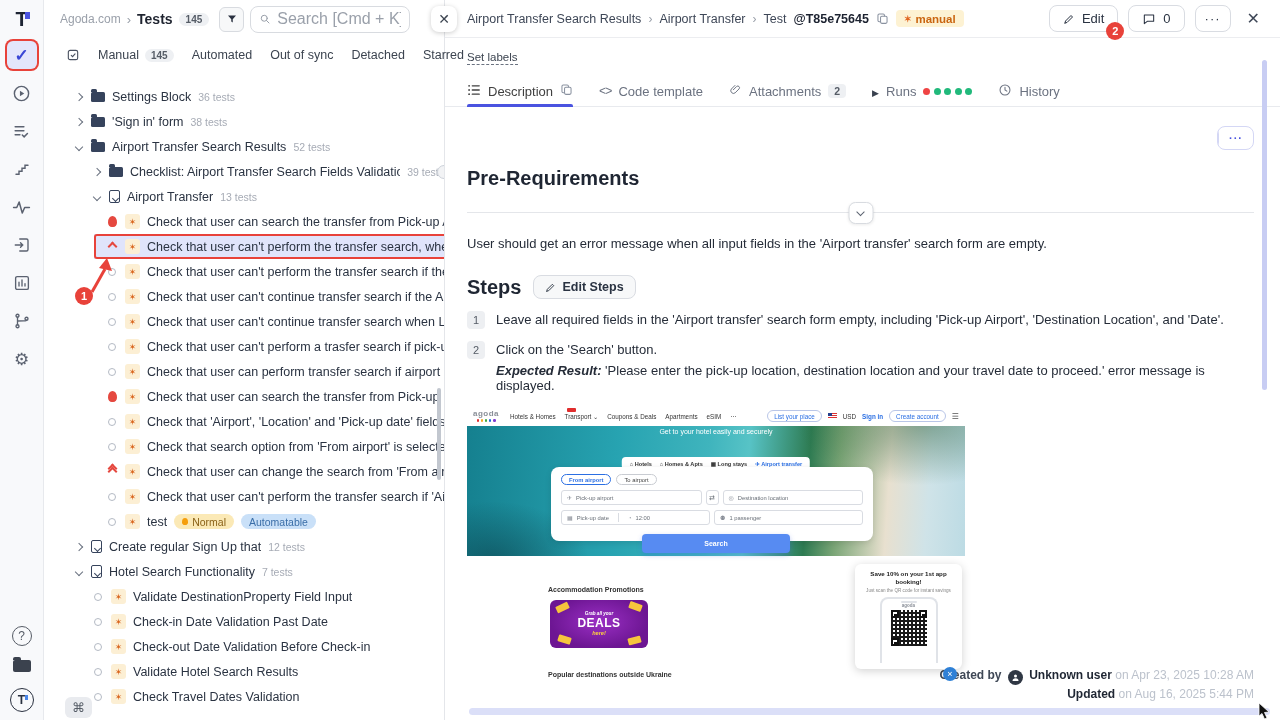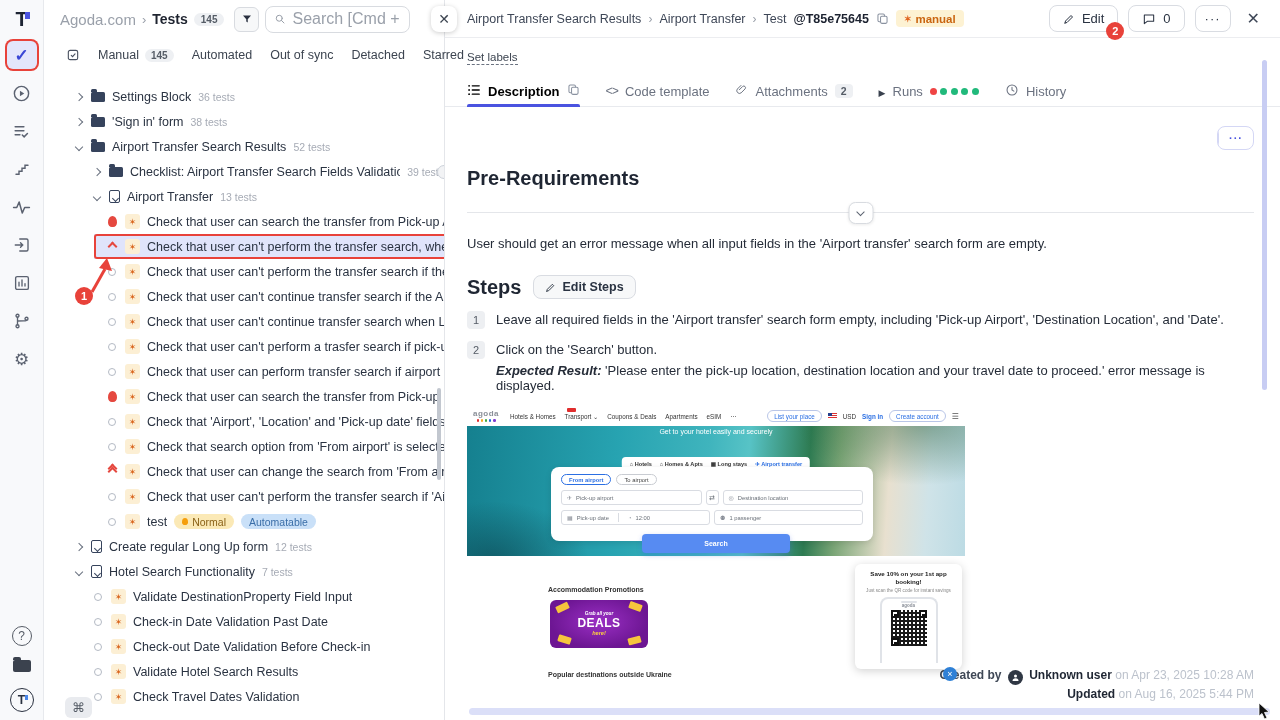--- a/index.html
+++ b/index.html
@@ -25,21 +25,21 @@
   .rail-folder { width:18px; height:12px; background:#3b424e; border-radius:2px; position:relative; margin-bottom:16px; }
   .rail-folder::before { content:""; position:absolute; top:-3px; left:0; width:8px; height:3px; background:#3b424e; border-radius:2px 2px 0 0; }
   .rail-profile { width:24px; height:24px; border:1.8px solid #2a3140; border-radius:50%;
     display:flex; align-items:center; justify-content:center; font-weight:800; font-size:12px; color:#2a3140; position:relative; }
   .rail-profile i{ position:absolute; right:5px; top:6px; width:3px; height:5px; background:#4a86e8; }
 
   
   .tree-panel { position:absolute; left:44px; top:0; bottom:0; width:401px; background:#fff;
     border-right:1px solid #e4e6ea; z-index:4; }
   .tree-header { height:38px; display:flex; align-items:center; padding:0 34px 0 16px; gap:6px; position:relative; }
-  .th-project { color:#9aa0aa; font-size:15px; white-space:nowrap; }
+  .th-project { color:#9aa0aa; font-size:12px; white-space:nowrap; }
   .th-sep { color:#9aa0aa; font-size:13px; }
   .th-section { color:#1f2430; font-size:14px; font-weight:700; }
   .th-count { background:#eef0f3; border-radius:9px; padding:1px 7px; font-size:10px; font-weight:700; color:#555c66; }
   .th-filter { width:25px; height:25px; border:1px solid #d8dbe0; background:#f7f8f9; border-radius:6px;
     display:flex; align-items:center; justify-content:center; color:#2a3140; margin-left:4px; flex:none; }
   .th-search { flex:1; height:27px; border:1px solid #d8dbe0; border-radius:8px; display:flex;
     align-items:center; padding:0 8px; gap:6px; color:#9aa0aa; min-width:0; }
   .th-search input { border:0; outline:0; flex:1; min-width:0; font-size:16px; color:#3c4450;
     font-family:"Liberation Sans",sans-serif; background:transparent; }
   .th-search input::placeholder { color:#9aa0aa; }
@@ -103,21 +103,21 @@
   .btn { border:1px solid #d9dce2; background:#fff; border-radius:8px; padding:5px 13px; font-size:13px;
     color:#2a3342; display:flex; align-items:center; gap:7px; cursor:pointer; position:relative; }
   .badge2 { position:absolute; right:-7px; bottom:-9px; }
   .btn-more { padding:5px 9px; letter-spacing:1px; }
   .dt-close { font-size:16px; color:#3e4757; padding:0 6px; cursor:pointer; }
 
   .set-labels { margin:13px 0 0 22px; display:inline-block; font-size:11.5px; color:#3c4450;
     border-bottom:1px dashed #6a7280; padding-bottom:1px; cursor:pointer; }
   .dtabs { margin-top:11px; border-bottom:1px solid #e8eaee; padding-left:22px; display:flex; gap:26px; height:31px; }
   .dtab { display:flex; align-items:center; gap:7px; font-size:13px; color:#6b7280; position:relative; cursor:pointer; }
-  .dtab.active { color:#000000; font-weight:700; }
+  .dtab.active { color:#404040; font-weight:400; }
   .dtab.active::after { content:""; position:absolute; left:0; right:0; bottom:-1px; height:3px; background:#4a53e0; border-radius:2px 2px 0 0; }
   .dtab .tab-count { background:#eef0f3; border-radius:4px; padding:1px 6px; font-size:10.5px; font-weight:700; color:#555c66; }
   .dtab .copy-ic { color:#8a92a0; }
   .gl-code { font-size:12px; letter-spacing:-1px; font-family:"Liberation Mono", monospace; }
   .gl-play { font-size:9px; color:#39414e; }
   .run-dots { display:flex; gap:3.5px; }
   .run-dots i { width:7px; height:7px; border-radius:50%; display:block; }
 
   .dt-content { position:absolute; top:117px; left:0; right:0; bottom:0; padding:0 26px 0 22px; overflow:hidden; }
   .improve-row { display:flex; justify-content:flex-end; margin-top:9px; }
@@ -482,21 +482,21 @@
           </span>
           <span class="pill info">
             <span>Automatable</span>
           </span>
         </div>
         <div class="tree-row" style="padding-left: 30px;">
           <span class="tw">
             <i class="chev right"></i>
           </span>
           <span class="file-ic"></span>
-          <span class="lbl">Create regular Long Up form</span>
+          <span class="lbl">Create regular Sign Up that</span>
           <span class="cnt">12 tests</span>
         </div>
         <div class="tree-row" style="padding-left: 30px;">
           <span class="tw">
             <i class="chev down"></i>
           </span>
           <span class="file-ic"></span>
           <span class="lbl">Hotel Search Functionality</span>
           <span class="cnt">7 tests</span>
         </div>

